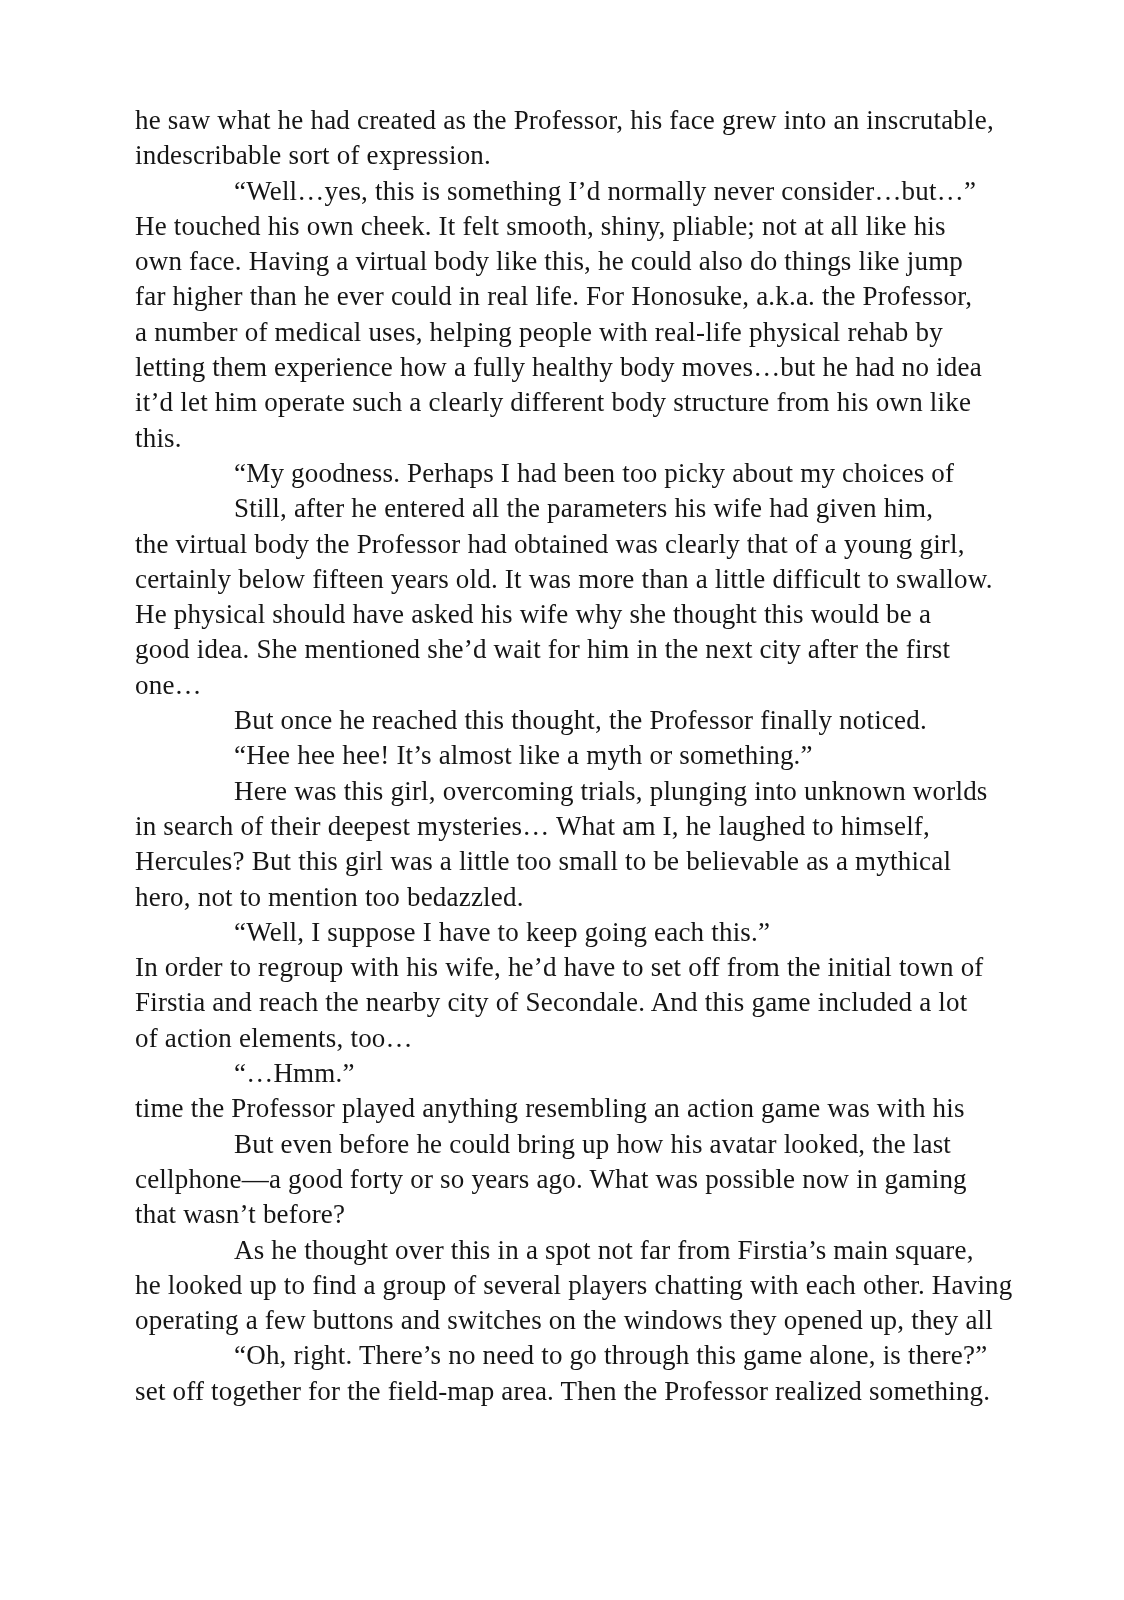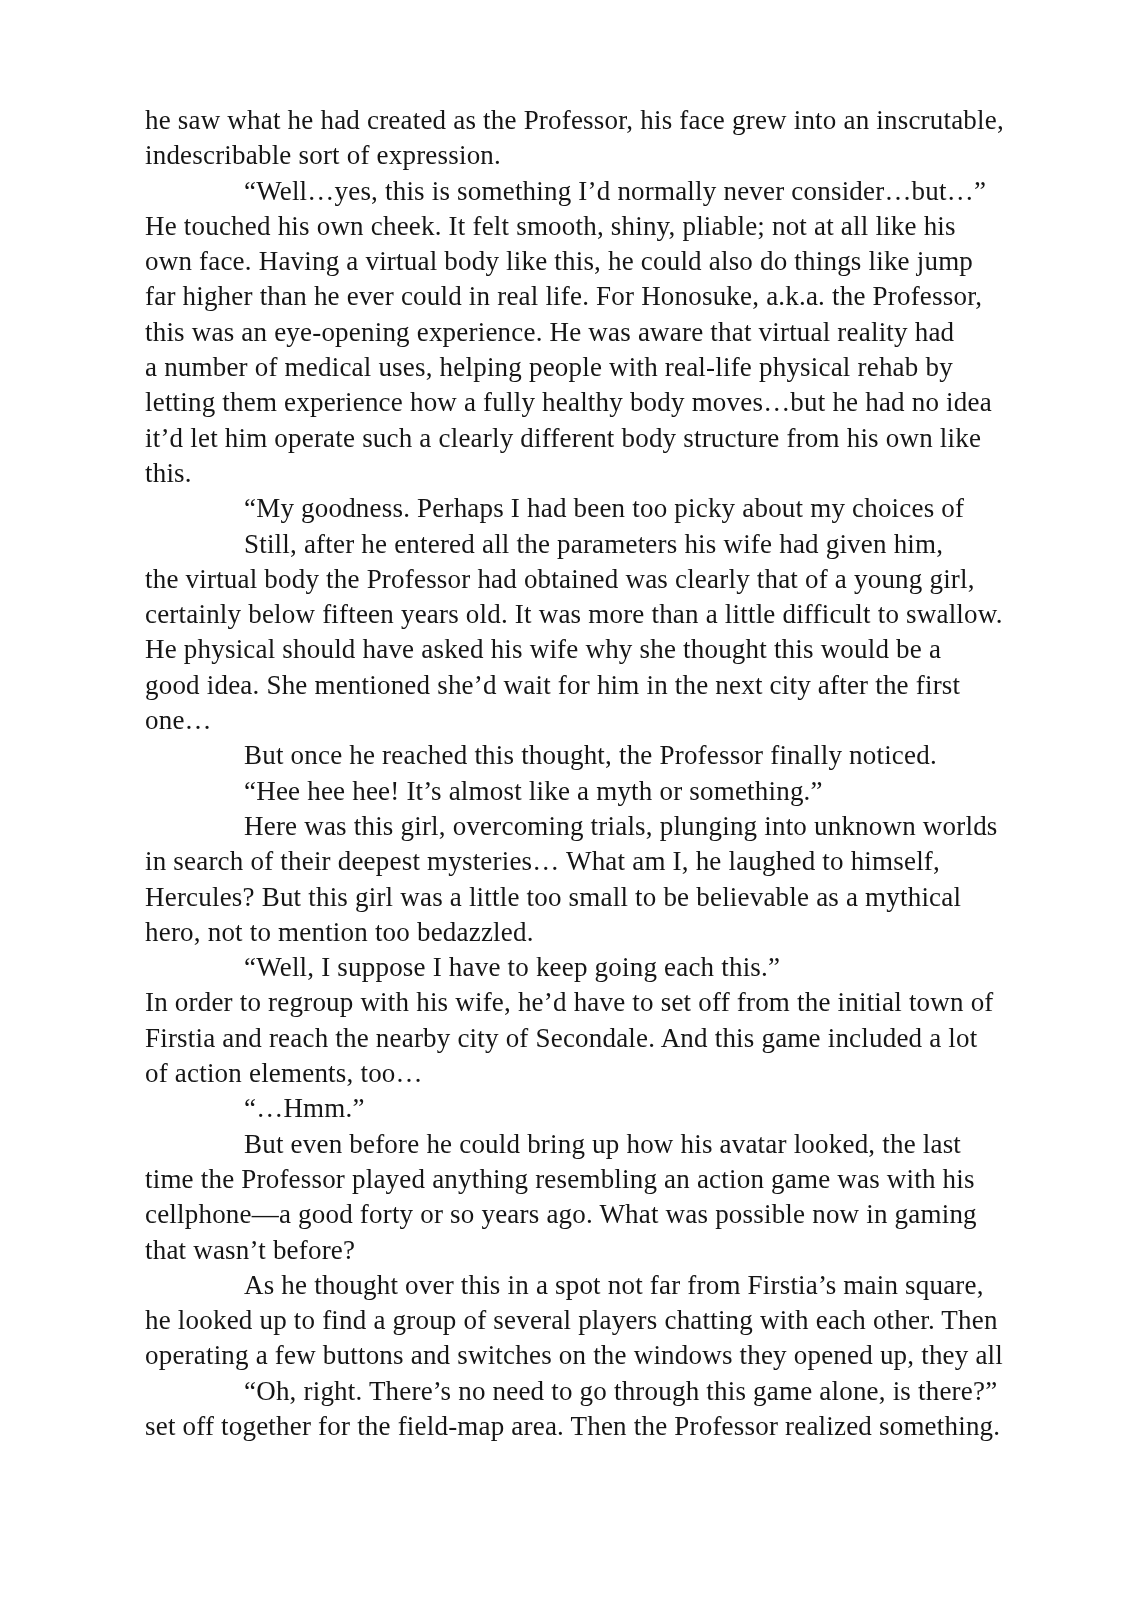--- a/index.html
+++ b/index.html
@@ -19,21 +19,20 @@
     box-sizing: border-box;
   }
   .text-block {
     padding: 103px 0 0 135px;
     width: 920px;
     font-family: "Liberation Serif", "DejaVu Serif", serif;
     font-size: 27px;
     line-height: 35.3px;
     color: #161616;
     letter-spacing: 0.2px;
-    margin-left: 10px;
   }
   .line {
     white-space: pre;
     height: 35.3px;
   }
   .line.indent {
     padding-left: 99px;
   }
   .italic {
   }
@@ -42,21 +41,20 @@
 <body>
 
 <main class="page">
   <div class="text-block" id="text-block">
       <div class="line"><span class="">he saw what he had created as the Professor, his face grew into an inscrutable,</span></div>
       <div class="line"><span class="">indescribable sort of expression.</span></div>
       <div class="line indent"><span class="">“Well…yes, this is something I’d </span><span class="italic">normally</span><span class=""> never consider…but…”</span></div>
       <div class="line"><span class="">He touched his own cheek. It felt smooth, shiny, pliable; not at all like his</span></div>
       <div class="line"><span class="">own face. Having a virtual body like this, he could also do things like jump</span></div>
       <div class="line"><span class="">far higher than he ever could in real life. For Honosuke, a.k.a. the Professor,</span></div>
-      <div class="line"><span class="">this was an eye-opening experience. He was aware that virtual reality had</span></div>
       <div class="line"><span class="">a number of medical uses, helping people with real-life physical rehab by</span></div>
       <div class="line"><span class="">letting them experience how a fully healthy body moves…but he had no idea</span></div>
       <div class="line"><span class="">it’d let him operate such a clearly different body structure from his own like</span></div>
       <div class="line"><span class="">this.</span></div>
       <div class="line indent"><span class="">“My goodness. Perhaps I had been too picky about my choices of</span></div>
       <div class="line indent"><span class="">Still, after he entered all the parameters his wife had given him,</span></div>
       <div class="line"><span class="">the virtual body the Professor had obtained was clearly that of a young girl,</span></div>
       <div class="line"><span class="">certainly below fifteen years old. It was more than a little difficult to swallow.</span></div>
       <div class="line"><span class="">He physical should have asked his wife why she thought this would be a</span></div>
       <div class="line"><span class="">good idea. She mentioned she’d wait for him in the next city after the first</span></div>
@@ -65,23 +63,23 @@
       <div class="line indent"><span class="">“Hee hee hee! It’s almost like a myth or something.”</span></div>
       <div class="line indent"><span class="">Here was this girl, overcoming trials, plunging into unknown worlds</span></div>
       <div class="line"><span class="">in search of their deepest mysteries… </span><span class="italic">What am I,</span><span class=""> he laughed to himself,</span></div>
       <div class="line"><span class="italic">Hercules?</span><span class=""> But this girl was a little too small to be believable as a mythical</span></div>
       <div class="line"><span class="">hero, not to mention too bedazzled.</span></div>
       <div class="line indent"><span class="">“Well, I suppose I have to keep going each this.”</span></div>
       <div class="line"><span class="">In order to regroup with his wife, he’d have to set off from the initial town of</span></div>
       <div class="line"><span class="">Firstia and reach the nearby city of Secondale. And this game included a lot</span></div>
       <div class="line"><span class="">of action elements, too…</span></div>
       <div class="line indent"><span class="">“…Hmm.”</span></div>
+      <div class="line"><span class="">time the Professor played anything resembling an action game was with his</span></div>
       <div class="line indent"><span class="">But even before he could bring up how his avatar looked, the last</span></div>
-      <div class="line"><span class="">time the Professor played anything resembling an action game was with his</span></div>
       <div class="line"><span class="">cellphone—a good forty or so years ago. What was possible now in gaming</span></div>
       <div class="line"><span class="">that wasn’t before?</span></div>
       <div class="line indent"><span class="">As he thought over this in a spot not far from Firstia’s main square,</span></div>
-      <div class="line"><span class="">he looked up to find a group of several players chatting with each other. Then</span></div>
+      <div class="line"><span class="">he looked up to find a group of several players chatting with each other. Having</span></div>
       <div class="line"><span class="">operating a few buttons and switches on the windows they opened up, they all</span></div>
       <div class="line indent"><span class="">“Oh, right. There’s no need to go through this game alone, is there?”</span></div>
       <div class="line"><span class="">set off together for the field-map area. Then the Professor realized something.</span></div>
     </div>
 </main>
 
 </body></html>

